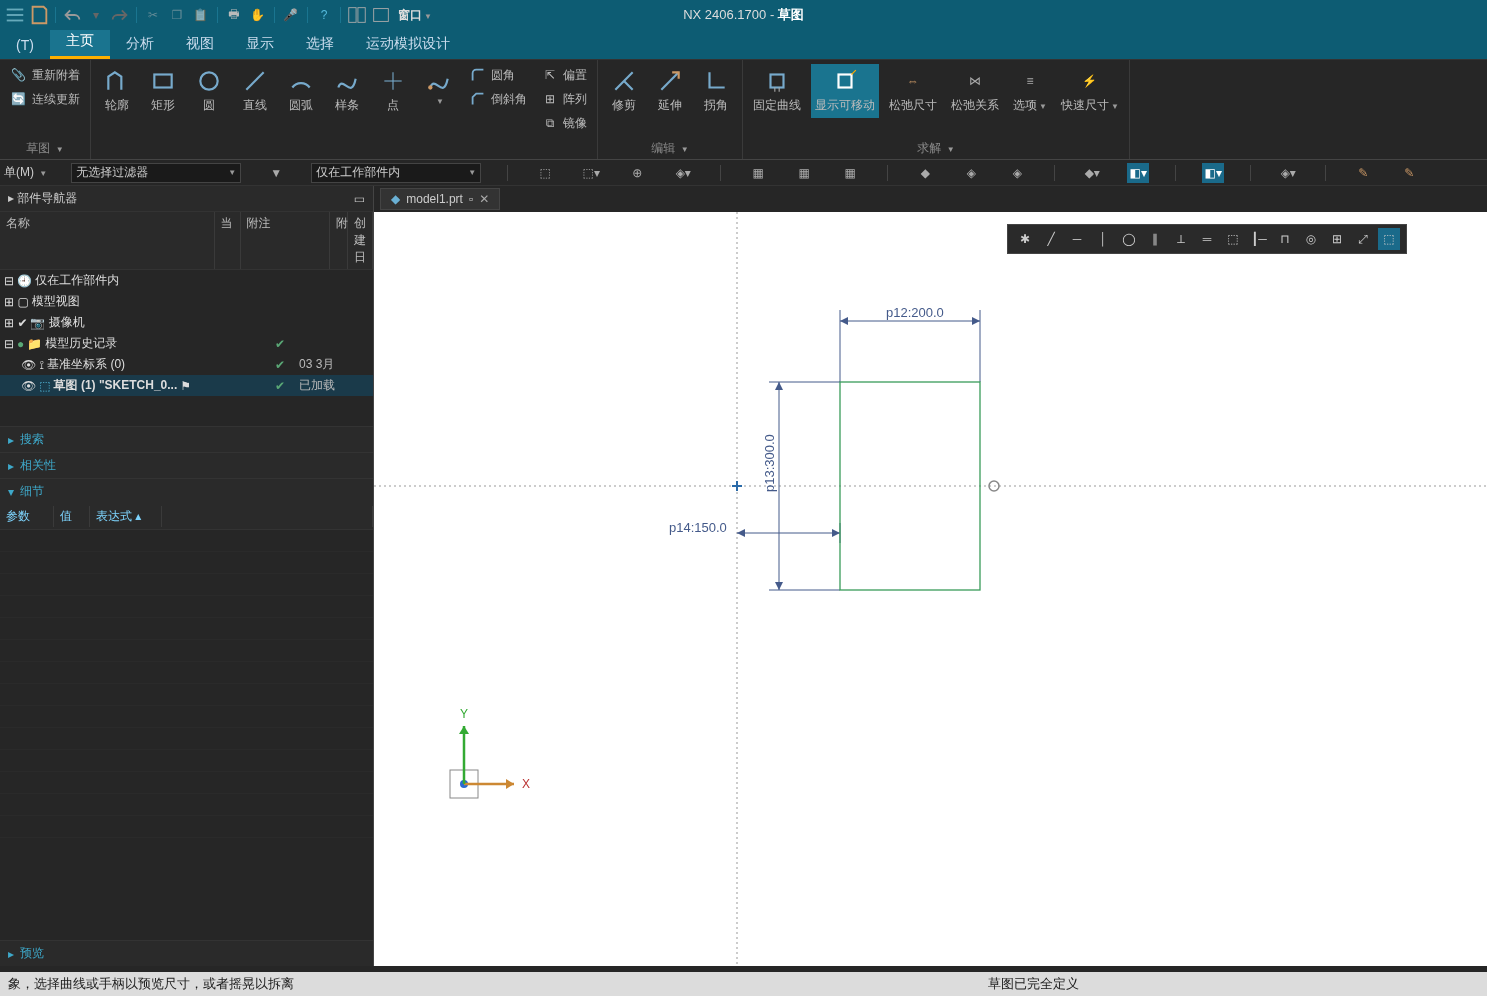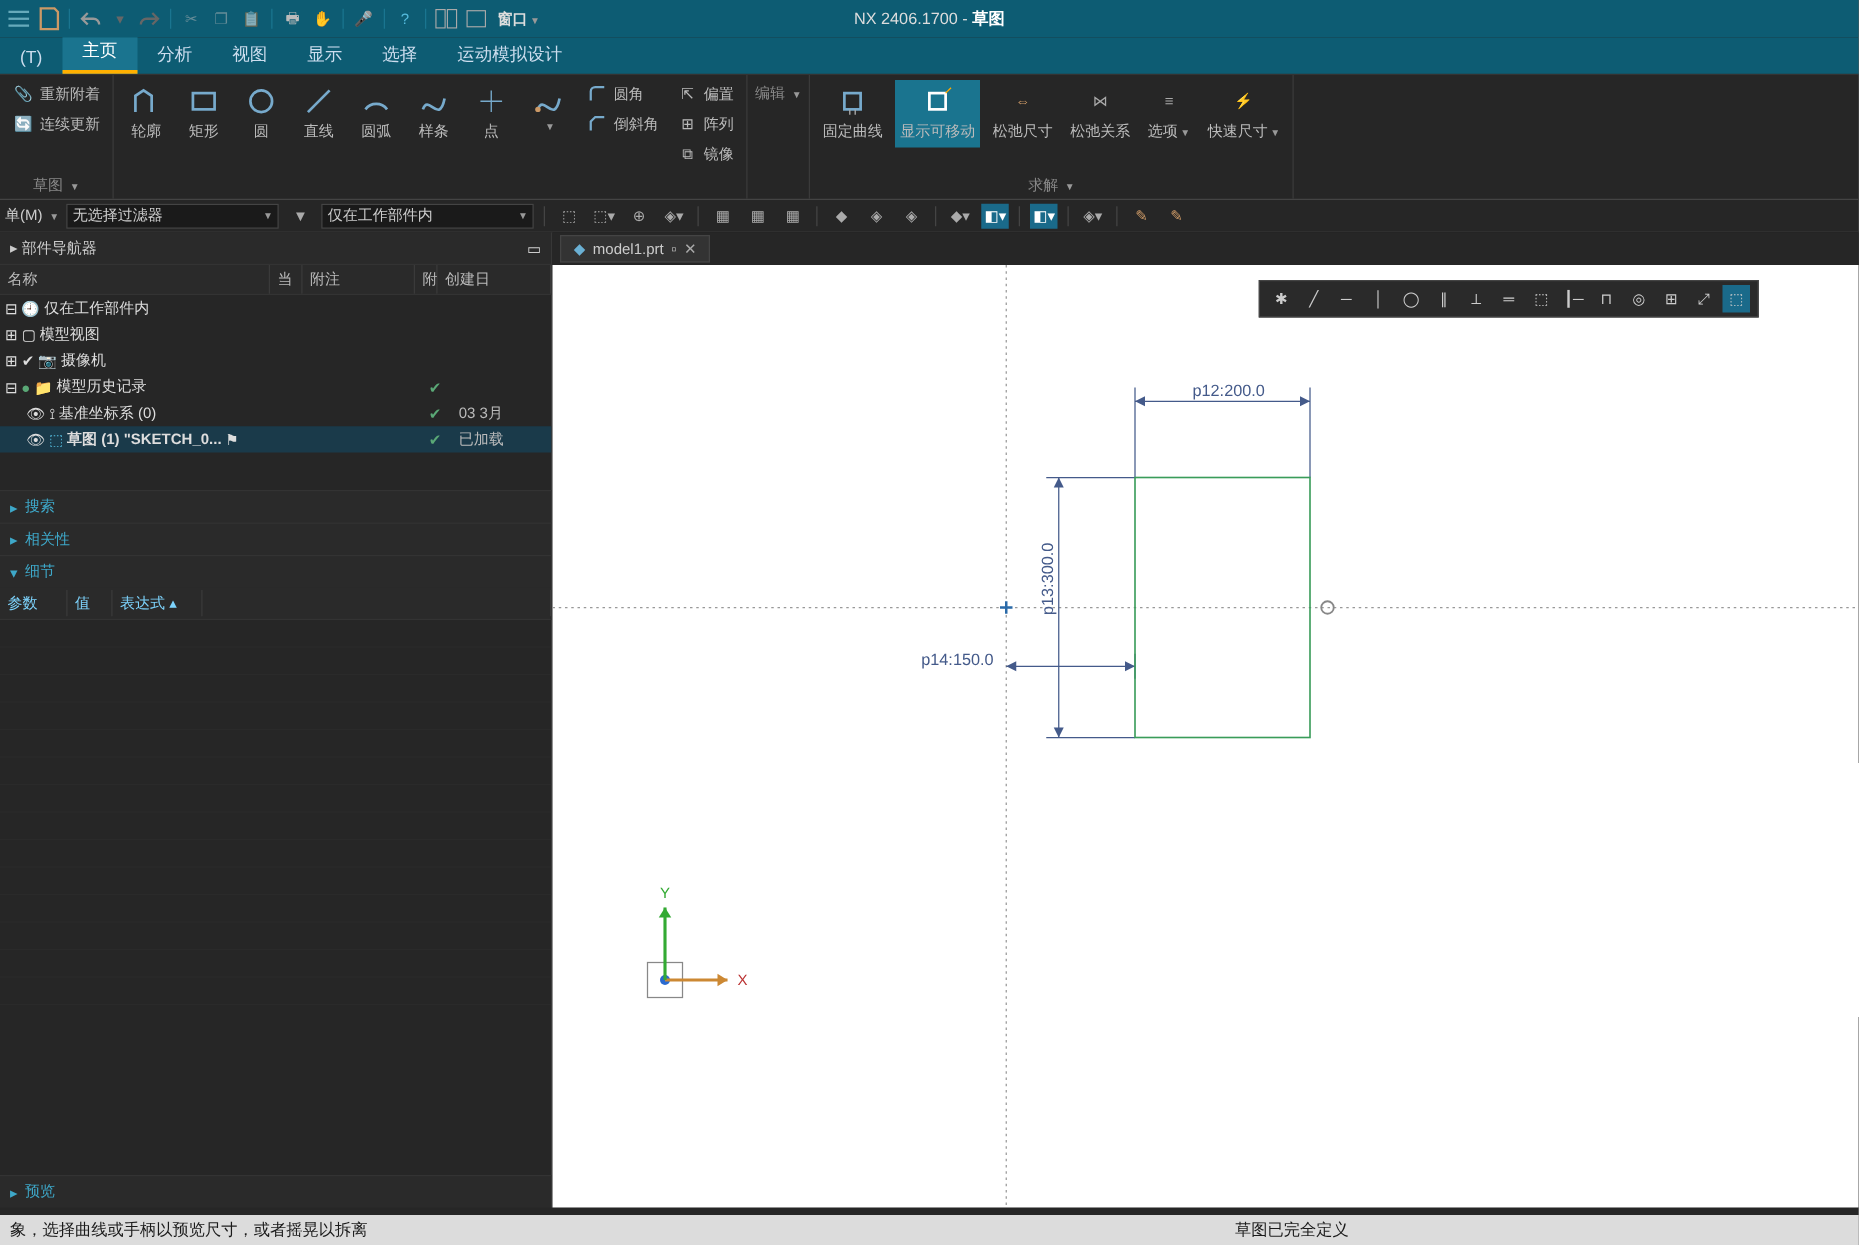--- a/index.html
+++ b/index.html
@@ -27,33 +27,33 @@
 .ribbon-group .group-title { text-align: center; color: #888; font-size: 12px; padding: 2px 0; }
 .rbtn-v { display: flex; flex-direction: column; align-items: center; gap: 3px; cursor: pointer; padding: 4px 4px; min-width: 40px; }
 .rbtn-v.highlighted { background: #1a748f; }
 .rbtn-v .ico { width: 26px; height: 26px; display: flex; align-items: center; justify-content: center; }
 .rbtn-v .lbl { color: #bbb; font-size: 12px; white-space: nowrap; }
 .rbtn-col { display: flex; flex-direction: column; gap: 2px; }
 .rbtn-h { display: flex; align-items: center; gap: 4px; cursor: pointer; padding: 2px 4px; color: #bbb; }
 .rbtn-h .ico { width: 18px; height: 18px; display: flex; align-items: center; justify-content: center; }
 
 
-.selbar { height: 26px; background: #262626; display: flex; align-items: center; gap: 6px; padding: 0 4px; border-bottom: 1px solid #333; }
+.selbar { height: 26px; background: #262626; display: flex; align-items: center; gap: 24px; padding: 0 4px; border-bottom: 1px solid #333; }
 .selbar .slabel { color: #ccc; }
 .selbar select, .selbar .combo { background: #1a1a1a; color: #ccc; border: 1px solid #444; height: 20px; font-size: 12px; padding: 0 4px; }
 .selbar .combo { display: flex; align-items: center; width: 170px; justify-content: space-between; }
 .selbar .combo2 { width: 170px; }
 .selbar .ibtn { width: 22px; height: 20px; display: flex; align-items: center; justify-content: center; color: #aaa; cursor: pointer; }
 .selbar .sep { width: 1px; height: 16px; background: #444; margin: 0 2px; }
 
 
 .main { display: flex; height: 780px; }
 
 
-.leftpanel { width: 442px; background: #262626; display: flex; flex-direction: column; border-right: 1px solid #444; }
+.leftpanel { width: 374px; background: #262626; display: flex; flex-direction: column; border-right: 1px solid #444; }
 .lp-header { background: #2a2a2a; padding: 4px 8px; color: #ccc; display: flex; align-items: center; justify-content: space-between; border-bottom: 1px solid #333; }
 .lp-cols { display: flex; background: #2a2a2a; border-bottom: 1px solid #333; font-size: 12px; color: #bbb; }
 .lp-cols > div { padding: 3px 6px; border-right: 1px solid #3a3a3a; }
 .lp-tree { flex: 0 0 auto; }
 .lp-row { display: flex; align-items: center; padding: 2px 4px; gap: 4px; font-size: 12px; color: #ddd; }
 .lp-row .name { flex: 1; display: flex; align-items: center; gap: 3px; }
 .lp-row .c2 { width: 30px; text-align: center; color: #5aa876; }
 .lp-row .c3 { width: 70px; color: #bbb; }
 .lp-row.sel { background: #1a3a4a; }
 .lp-row .indent1 { width: 14px; }
@@ -267,20 +267,47 @@
           </div>
         <div class="rbtn-h">
             <span class="ico">⧉</span>
             <span>镜像</span>
           </div>
       </div>
     </div>
   </div>
 
   <div class="ribbon-group">
+    <div class="group-body">
+      <div class="rbtn-v">
+          <span class="ico">
+            <svg class="ic" viewBox="0 0 24 24">
+              <path d="M4 20L20 4M12 12l8 8" stroke="#7ac" stroke-width="2"></path>
+            </svg>
+          </span>
+          <span class="lbl">修剪</span>
+        </div>
+      <div class="rbtn-v">
+          <span class="ico">
+            <svg class="ic" viewBox="0 0 24 24">
+              <path d="M4 20L20 4" stroke="#7ac" stroke-width="2"></path>
+              <path d="M14 4h6v6" stroke="#c96" stroke-width="2" fill="none"></path>
+            </svg>
+          </span>
+          <span class="lbl">延伸</span>
+        </div>
+      <div class="rbtn-v">
+          <span class="ico">
+            <svg class="ic" viewBox="0 0 24 24">
+              <path d="M6 4v14h14" stroke="#7ac" stroke-width="2" fill="none"></path>
+            </svg>
+          </span>
+          <span class="lbl">拐角</span>
+        </div>
+    </div>
     <div class="group-title"><span>编辑</span> <span class="drop">▼</span></div>
   </div>
 
 
   <div class="ribbon-group" style="flex:0 0 auto;">
     <div class="group-body">
       <div class="rbtn-v">
           <span class="ico">
             <svg class="ic" viewBox="0 0 24 24">
               <rect x="6" y="6" width="12" height="12" fill="none" stroke="#7ac" stroke-width="2"></rect>

